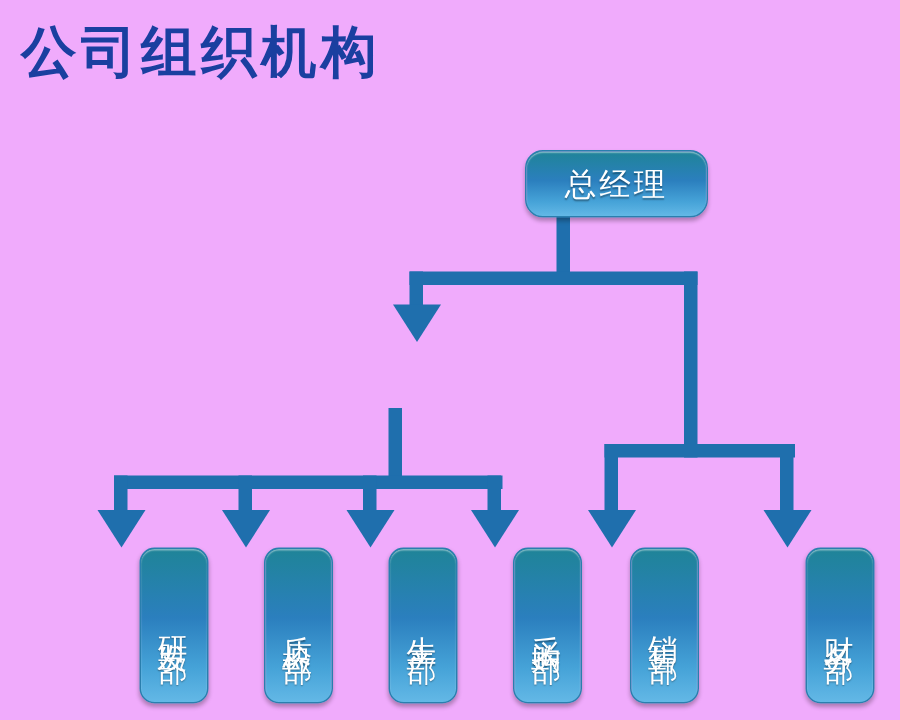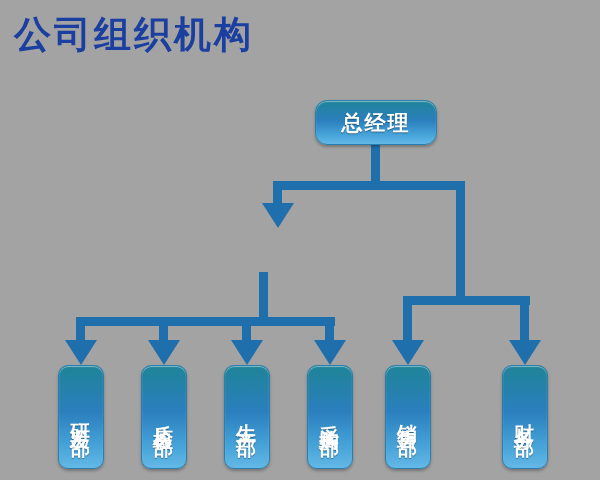--- a/index.html
+++ b/index.html
@@ -1,37 +1,38 @@
 <!DOCTYPE html>
 <html style="--color-title: #1a3fa0; --color-connector: #1f6fad; --color-node-gradient-top: #1f8498; --color-node-gradient-bottom: #63b8e6; --color-node-text: #ffffff;"><head>
 <meta charset="utf-8">
 <style>
   * { margin:0; padding:0; box-sizing:border-box; }
   html,body { width:600px; height:480px; background:#ffffff; font-family:"DejaVu Sans","Liberation Sans",sans-serif; }
-  .canvas { position:relative; width:600px; height:480px; background:#a3a3a3; overflow:hidden; }
+  .canvas { position:relative; width:600px; height:480px; background:#f0abfc; overflow:hidden; }
 
   .page-title {
     position:absolute; left:14px; top:10px;
     font-family:"DejaVu Serif","Liberation Serif",serif;
     font-size:37px; font-weight:bold; letter-spacing:3px;
     color:var(--color-title,#1a3fa0);
     white-space:nowrap;
   }
 
   .node {
     position:absolute; z-index:2;
     display:flex; align-items:center; justify-content:center;
-    color:var(--color-node-text,#ffffff); font-weight:bold;
+    color:var(--color-node-text,#ffffff); font-weight:normal;
     background:linear-gradient(180deg,
       var(--color-node-gradient-top,#1f8498) 0%,
       #2b7fbe 45%, #46a3d8 78%,
       var(--color-node-gradient-bottom,#63b8e6) 100%);
     border:1px solid #2a7fae; border-radius:12px;
     box-shadow: inset 0 1px 1px rgba(255,255,255,.45), 0 2px 3px rgba(0,0,0,.28);
     text-shadow: 0 1px 1px rgba(0,0,0,.35);
+    margin-left: 35px;
   }
   .node.h { font-size:21px; letter-spacing:2px; }
   .node.v {
     writing-mode:vertical-rl; text-orientation:upright;
     font-size:20px; letter-spacing:6px; border-radius:10px;
     width:46px; height:104px; top:365px;
   }
 
   .line { position:absolute; z-index:1; background:var(--color-connector,#1f6fad); }
   .arrowhead {

